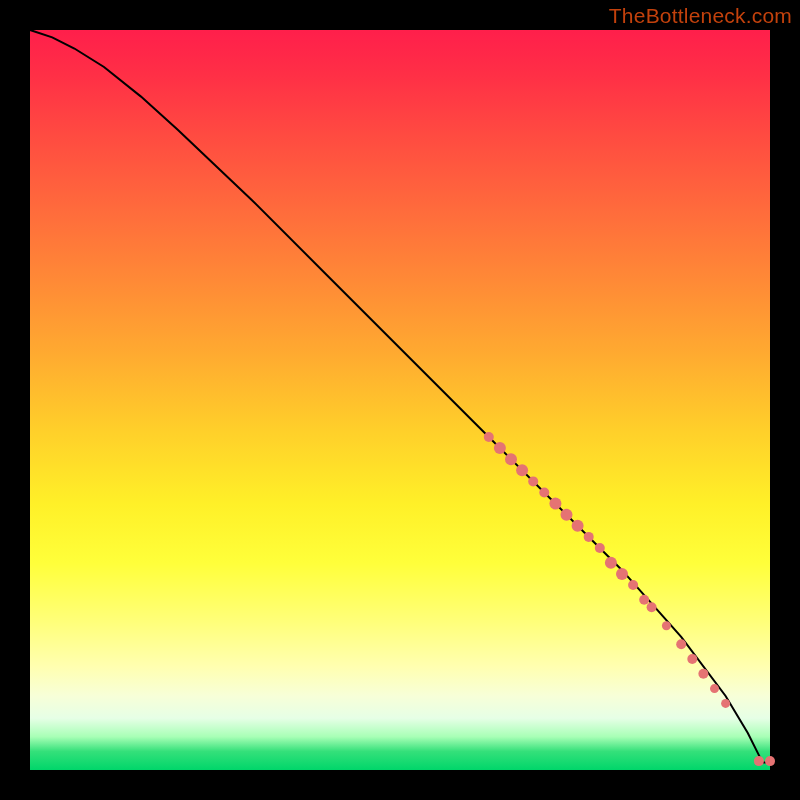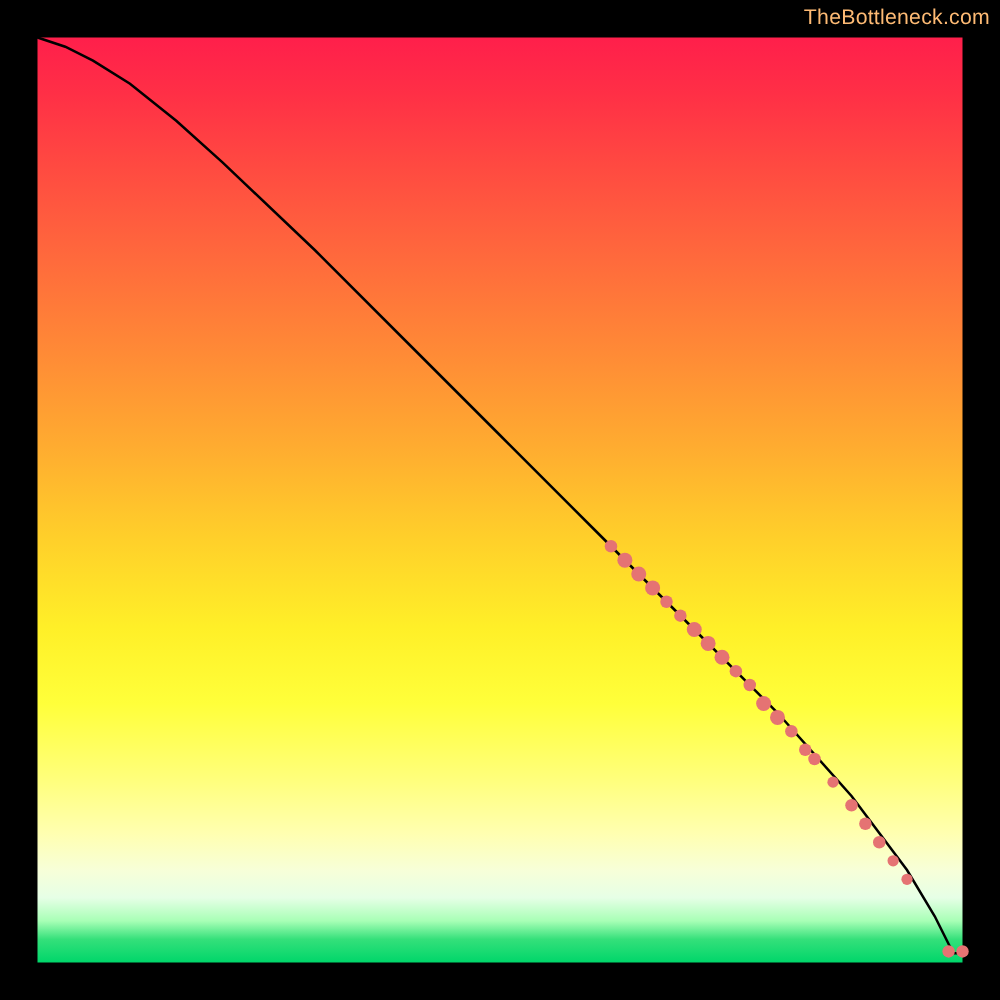--- a/index.html
+++ b/index.html
@@ -42,22 +42,22 @@
       #e6ffe6 93%,
       #a8ffb6 95.5%,
       #34e07a 97.5%,
       #00d66a 100%
     );
   }
   .watermark {
     position: absolute;
     top: 4px;
     right: 8px;
-    color: #fdba74;
-    font-size: 17px;
+    color: #c2410c;
+    font-size: 21px;
     font-weight: 500;
     letter-spacing: 0.2px;
     user-select: none;
   }
   svg.overlay {
     position: absolute;
     left: 0;
     top: 0;
     width: 740px;
     height: 740px;

